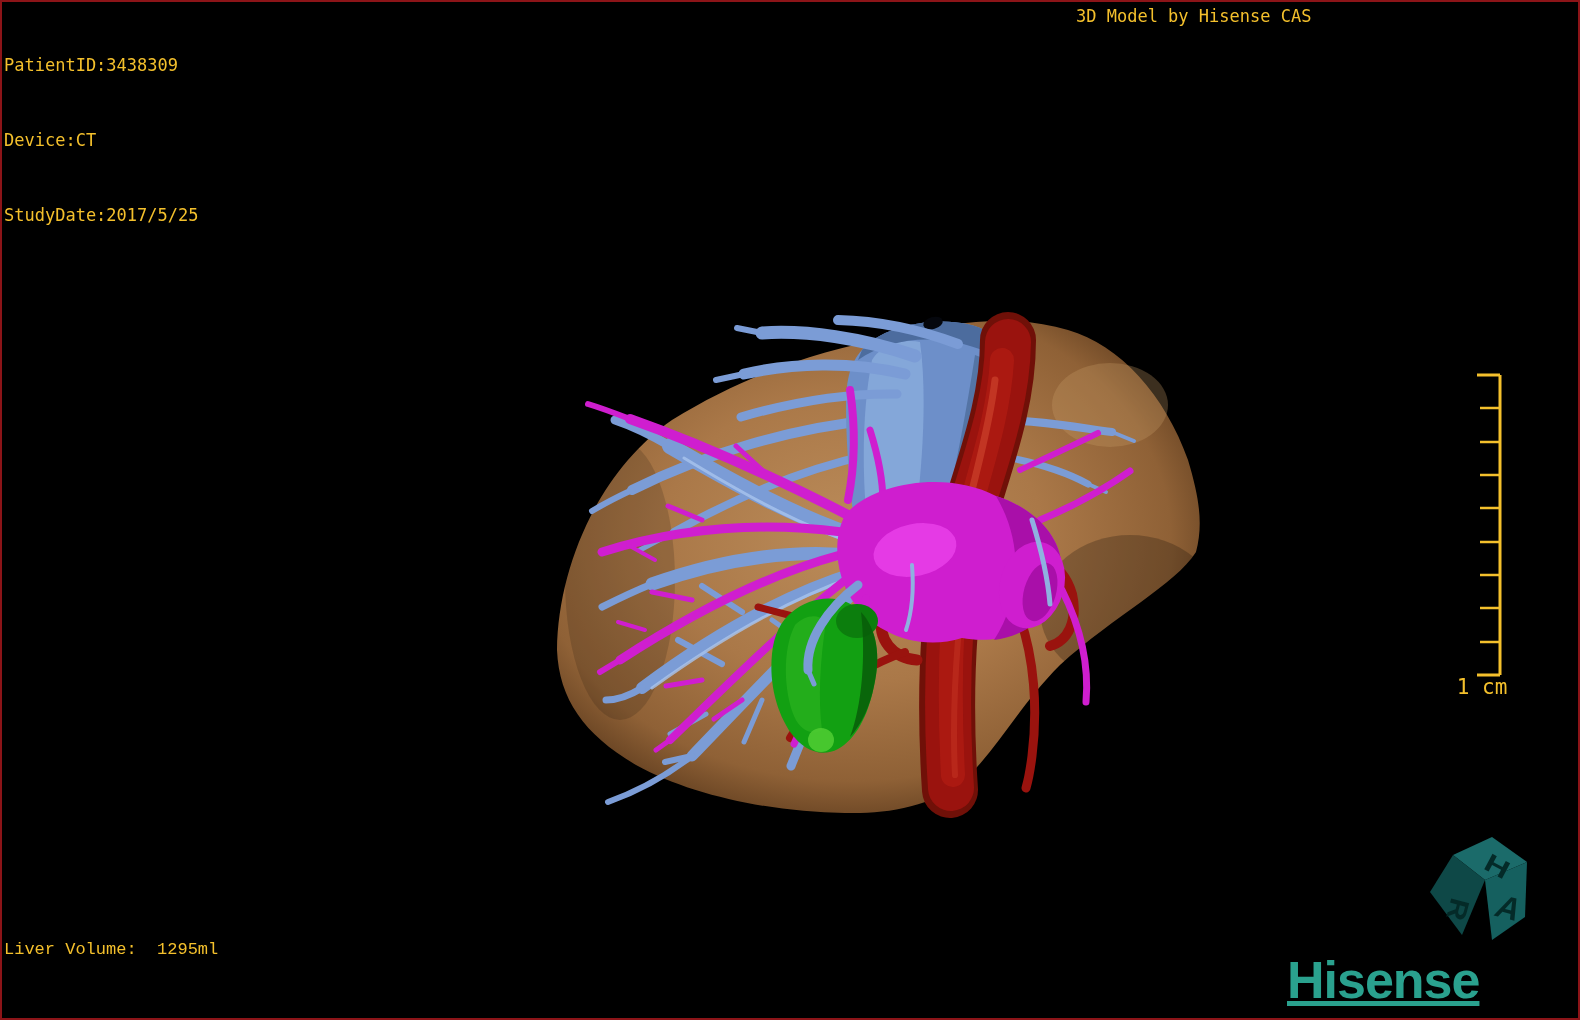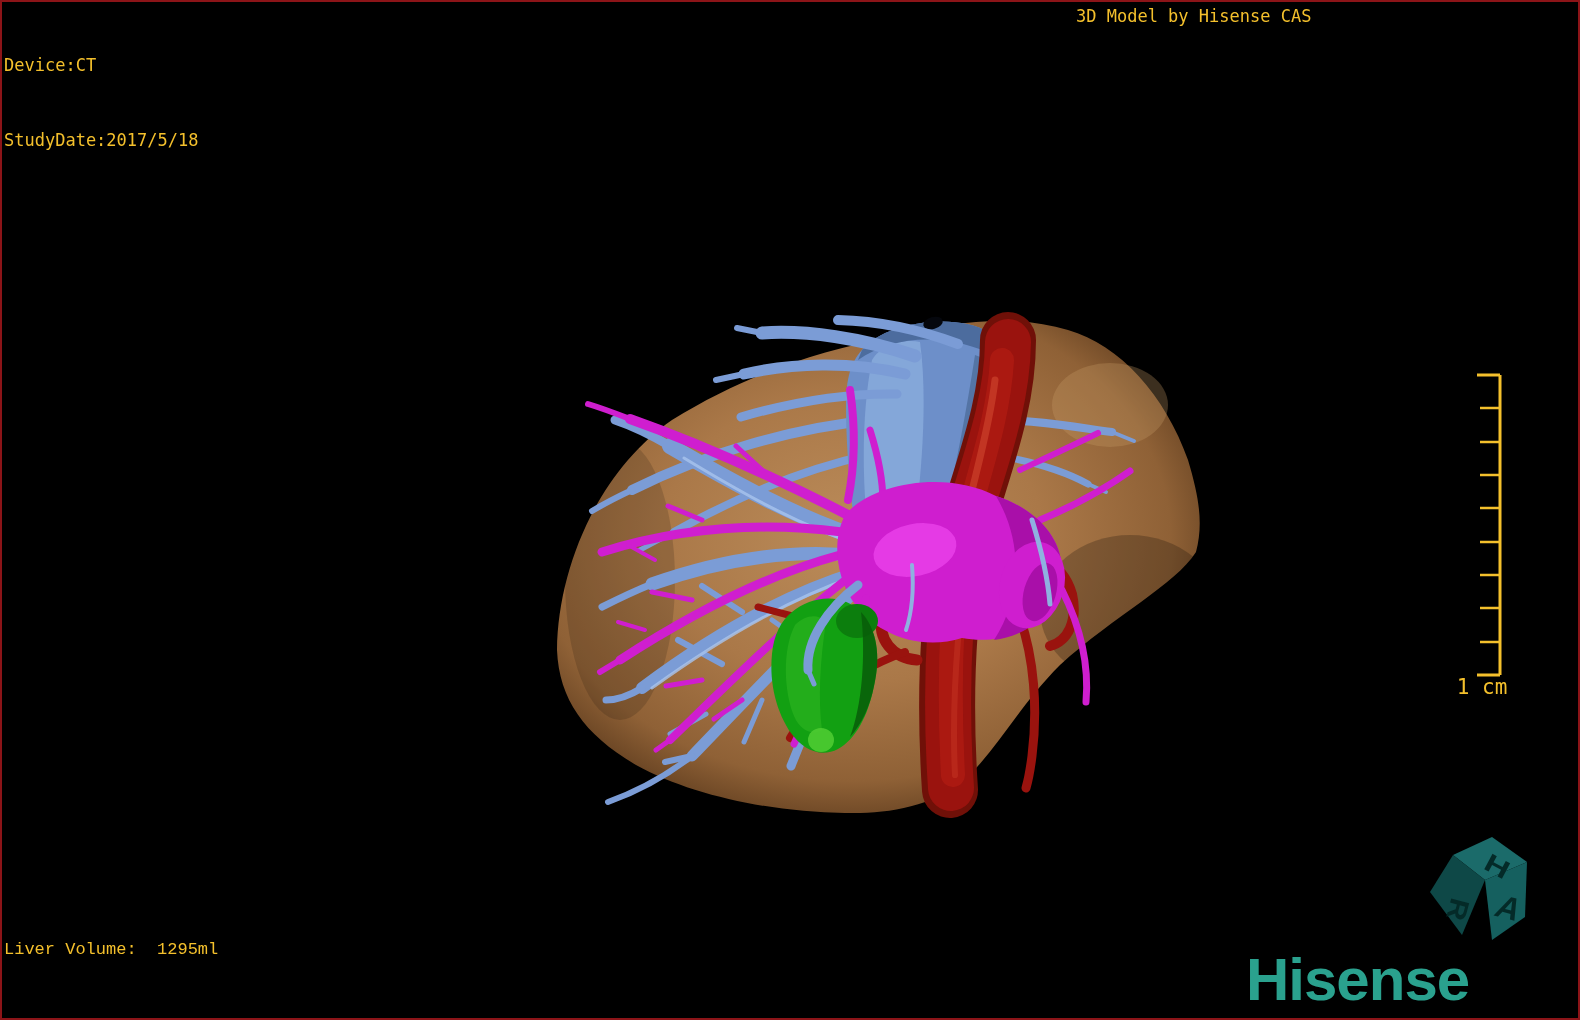--- a/index.html
+++ b/index.html
@@ -9,24 +9,24 @@
     position:absolute;
     font-family:"DejaVu Sans Mono","Liberation Mono",monospace;
     color:var(--c-overlay-text,#f4c02c);
     font-size:17px;line-height:25px;white-space:pre;
     text-shadow:0 0 1px rgba(0,0,0,.8);
   }
   .tl{left:4px;top:3px;}
   .tr{left:1076px;top:4px;}
   .bl{left:4px;top:937px;font-family:Liberation Mono, monospace;}
   .logo{
-    position:absolute;left:1246px;top:942px;height:78px;
+    position:absolute;left:1287px;top:942px;height:78px;
     font-family:"Liberation Sans","DejaVu Sans",sans-serif;
-    font-weight:bold;font-size:60px;line-height:76px;
-    color:var(--c-logo,#2aa18e);letter-spacing:-1px;white-space:pre;
+    font-weight:bold;font-size:52px;line-height:76px;
+    color:var(--c-logo,#2aa18e);letter-spacing:-1px;white-space:pre;text-decoration:underline;
   }
   .frame{
     position:absolute;inset:0;box-sizing:border-box;
     border:2px solid var(--c-frame-border,#8c1418);
     pointer-events:none;
   }
   .vein{stroke:var(--c-venous,#7b9cd6);fill:none;stroke-linecap:round;stroke-linejoin:round;}
   .vein-hl{stroke:#a9c4ee;fill:none;stroke-linecap:round;opacity:.8;}
   .artery{stroke:var(--c-artery,#cf1ecf);fill:none;stroke-linecap:round;stroke-linejoin:round;}
   .aorta-s{stroke:var(--c-aorta,#9a130e);fill:none;stroke-linecap:round;stroke-linejoin:round;}
@@ -171,22 +171,23 @@
       <polygon points="1492,837 1527,862 1485,880 1453,855" fill="#1b6b6a"></polygon>
       <polygon points="1453,855 1485,880 1462,935 1430,892" fill="#0e4847"></polygon>
       <polygon points="1485,880 1527,862 1525,917 1492,940" fill="#15605f"></polygon>
       <text class="cube-letter" font-size="34" text-anchor="middle" transform="translate(1493,874) rotate(28) scale(1,0.75)">H</text>
       <text class="cube-letter" font-size="30" text-anchor="middle" transform="translate(1449,907) rotate(105) scale(1,0.9)">R</text>
       <text class="cube-letter" font-size="32" text-anchor="middle" transform="translate(1504,918) rotate(14) skewX(-12)">A</text>
     </g>
   </svg>
 
   <div class="mono tl">
+    <div>PatientID:3438309</div>
     <div>Device:CT</div>
-    <div>StudyDate:2017/5/18</div>
+    <div>StudyDate:2017/5/25</div>
   </div>
 
   <div class="mono tr">3D Model by Hisense CAS</div>
 
   <div class="mono bl">Liver Volume:  1295ml</div>
 
   <div class="logo">Hisense</div>
 
   <div class="frame"></div>
 </div>

